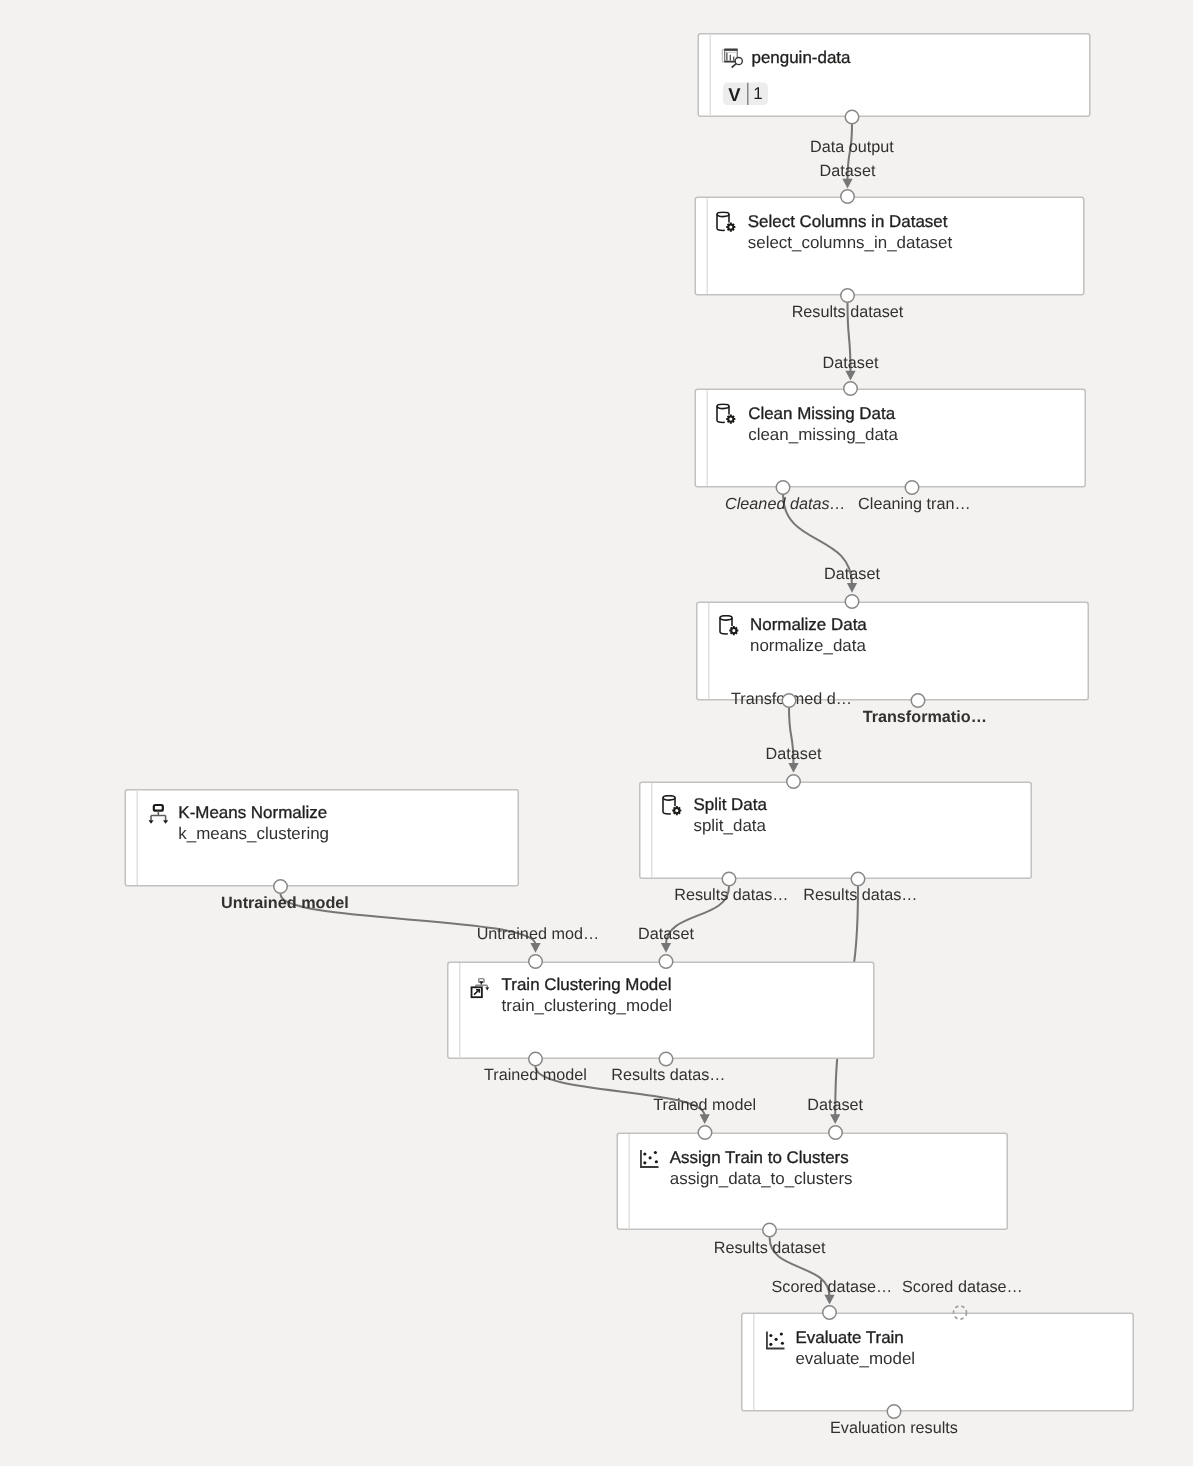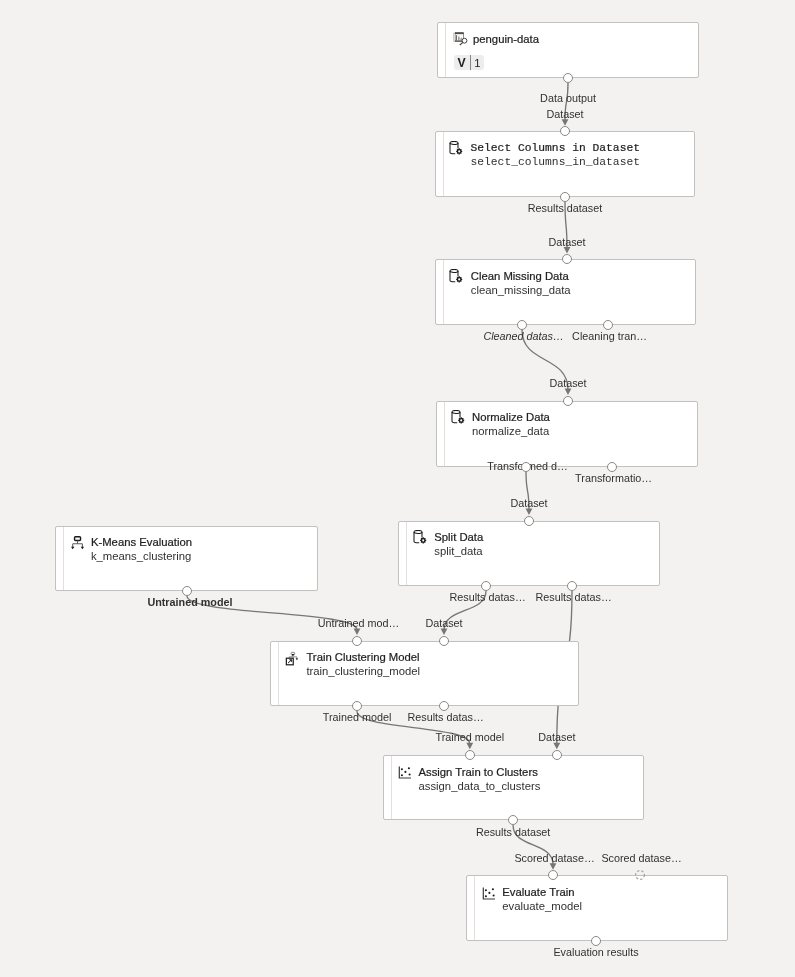--- a/index.html
+++ b/index.html
@@ -1,19 +1,19 @@
 <!DOCTYPE html>
 <html><head>
 <meta charset="utf-8">
 <style>
   html,body{margin:0;padding:0;}
   body{width:795px;height:977px;background:#f3f2f1;font-family:"Liberation Sans",sans-serif;overflow:hidden;}
   #canvas{position:relative;width:795px;height:977px;}
   svg#edges{position:absolute;left:0;top:0;width:795px;height:977px;overflow:visible;}
-  .node{position:absolute;background:#ffffff;border:1px solid #c3c1bf;border-radius:2px;box-sizing:border-box;}
+  .node{position:absolute;background:#ffffff;border:1px solid #c3c1bf;border-radius:2px;box-sizing:border-box;margin-left:28px;}
   .accent{position:absolute;left:7px;top:0px;bottom:0px;width:1px;background:#e1e0df;}
   .nicon{position:absolute;left:13.5px;top:8.3px;width:16px;height:16px;}
   .ntitle{position:absolute;left:35px;top:8.5px;font-size:11.3px;font-weight:400;color:#201f1e;white-space:nowrap;line-height:14px;-webkit-text-stroke:0.22px #201f1e;}
   .nsub{position:absolute;left:35px;top:22.5px;font-size:11.3px;font-weight:400;color:#323130;white-space:nowrap;line-height:14px;}
   .badge{position:absolute;left:15.5px;top:31.5px;width:30.7px;height:14.9px;background:#ededed;border-radius:3px;display:flex;align-items:flex-start;box-sizing:border-box;overflow:hidden;}
   .badge .bv{flex:0 0 16.1px;text-align:center;font-size:12.3px;font-weight:700;color:#201f1e;line-height:16.5px;}
   .badge .bsep{width:1px;height:15.4px;background:#8a8886;flex:0 0 1px;margin-top:-0.4px;}
   .badge .bn{flex:1 1 auto;text-align:center;font-size:11.3px;color:#201f1e;line-height:16.9px;}
   .port{position:absolute;width:10px;height:10px;border-radius:50%;background:#ffffff;border:1.3px solid #8a8886;box-sizing:border-box;z-index:5;}
   .port.dashed{border:none;background:transparent;}
@@ -80,21 +80,21 @@
             <line x1="10.85" y1="10.4" x2="7.8" y2="13.0" stroke="#3b3a39" stroke-width="1.1"></line>
           </svg>
         </div>
         <div class="ntitle">penguin-data</div>
         <div class="badge">
           <span class="bv">V</span>
           <span class="bsep"></span>
           <span class="bn">1</span>
         </div>
       </div>
-      <div class="node" style="left: 434.5px; top: 131.4px; width: 260.5px; height: 65.4px; font-family: Liberation Mono, monospace;">
+      <div class="node" style="left: 434.5px; top: 131.4px; width: 260.5px; height: 65.4px;">
         <div class="accent"></div>
         <div class="nicon">
           <svg viewBox="0 0 16 16" width="16" height="16">
             <path d="M1.0 1.9 L1.0 11.2 A4.0 1.5 0 0 0 9.0 11.2 L9.0 1.9" fill="none" stroke="#1b1a19" stroke-width="1.05"></path>
             <ellipse cx="5.0" cy="1.9" rx="4.0" ry="1.5" fill="none" stroke="#1b1a19" stroke-width="1.05"></ellipse>
             <path fill="#ffffff" d="M6.2 7.4 h10 v7.5 h-10 z"></path>
             <path fill="#1b1a19" fill-rule="evenodd" transform="translate(10.2,10.4) scale(3.1)" d="M0.976,-0.218 L0.976,0.218 L0.750,0.216 L0.683,0.377 L0.844,0.536 L0.536,0.844 L0.377,0.683 L0.216,0.750 L0.218,0.976 L-0.218,0.976 L-0.216,0.750 L-0.377,0.683 L-0.536,0.844 L-0.844,0.536 L-0.683,0.377 L-0.750,0.216 L-0.976,0.218 L-0.976,-0.218 L-0.750,-0.216 L-0.683,-0.377 L-0.844,-0.536 L-0.536,-0.844 L-0.377,-0.683 L-0.216,-0.750 L-0.218,-0.976 L0.218,-0.976 L0.216,-0.750 L0.377,-0.683 L0.536,-0.844 L0.844,-0.536 L0.683,-0.377 L0.750,-0.216 Z M0.34,0 A0.34,0.34 0 1 0 -0.34,0 A0.34,0.34 0 1 0 0.34,0 Z"></path>
           </svg>
         </div>
         <div class="ntitle">Select Columns in Dataset</div>
@@ -129,37 +129,37 @@
       <div class="node" style="left: 54.9px; top: 525.7px; width: 262.8px; height: 65.4px;">
         <div class="accent"></div>
         <div class="nicon">
           <svg viewBox="0 0 16 16" width="16" height="16">
             <rect x="5.55" y="1.65" width="6.0" height="3.8" rx="1.0" fill="none" stroke="#1b1a19" stroke-width="1.45"></rect>
             <path d="M8.55 5.4 L8.55 8.7 M3.7 8.7 L13.4 8.7 M3.7 8.7 L3.7 12.0 M13.4 8.7 L13.4 12.0" fill="none" stroke="#605e5c" stroke-width="1.05"></path>
             <path d="M2.0 11.75 L5.4 11.75 L3.7 14.2 Z" fill="#1b1a19"></path>
             <path d="M11.7 11.75 L15.1 11.75 L13.4 14.2 Z" fill="#1b1a19"></path>
           </svg>
         </div>
-        <div class="ntitle">K-Means Evaluation</div>
+        <div class="ntitle">K-Means Normalize</div>
         <div class="nsub">k_means_clustering</div>
       </div>
       <div class="node" style="left: 398.3px; top: 520.8px; width: 261.7px; height: 65.3px; text-align: right;">
         <div class="accent"></div>
         <div class="nicon">
           <svg viewBox="0 0 16 16" width="16" height="16">
             <path d="M1.0 1.9 L1.0 11.2 A4.0 1.5 0 0 0 9.0 11.2 L9.0 1.9" fill="none" stroke="#1b1a19" stroke-width="1.05"></path>
             <ellipse cx="5.0" cy="1.9" rx="4.0" ry="1.5" fill="none" stroke="#1b1a19" stroke-width="1.05"></ellipse>
             <path fill="#ffffff" d="M6.2 7.4 h10 v7.5 h-10 z"></path>
             <path fill="#1b1a19" fill-rule="evenodd" transform="translate(10.2,10.4) scale(3.1)" d="M0.976,-0.218 L0.976,0.218 L0.750,0.216 L0.683,0.377 L0.844,0.536 L0.536,0.844 L0.377,0.683 L0.216,0.750 L0.218,0.976 L-0.218,0.976 L-0.216,0.750 L-0.377,0.683 L-0.536,0.844 L-0.844,0.536 L-0.683,0.377 L-0.750,0.216 L-0.976,0.218 L-0.976,-0.218 L-0.750,-0.216 L-0.683,-0.377 L-0.844,-0.536 L-0.536,-0.844 L-0.377,-0.683 L-0.216,-0.750 L-0.218,-0.976 L0.218,-0.976 L0.216,-0.750 L0.377,-0.683 L0.536,-0.844 L0.844,-0.536 L0.683,-0.377 L0.750,-0.216 Z M0.34,0 A0.34,0.34 0 1 0 -0.34,0 A0.34,0.34 0 1 0 0.34,0 Z"></path>
           </svg>
         </div>
         <div class="ntitle">Split Data</div>
         <div class="nsub">split_data</div>
       </div>
-      <div class="node" style="left: 270.4px; top: 640.8px; width: 309px; height: 65.4px;">
+      <div class="node" style="left: 270.4px; top: 640.8px; width: 285px; height: 65.4px;">
         <div class="accent"></div>
         <div class="nicon">
           <svg viewBox="0 0 16 16" width="16" height="16">
             <rect x="6.15" y="2.4" width="3.5" height="2.5" rx="0.6" fill="none" stroke="#8a8886" stroke-width="0.95"></rect>
             <path d="M7.9 4.9 L7.9 6.85 M4.15 6.85 L11.85 6.85 M4.15 6.85 L4.15 8.1 M11.85 6.85 L11.85 8.2" fill="none" stroke="#8a8886" stroke-width="0.95"></path>
             <path d="M6.6 4.1 L9.2 4.1 L7.9 6.3 Z" fill="#1b1a19"></path>
             <path d="M10.6 8.2 L13.1 8.2 L11.85 10.3 Z" fill="#1b1a19"></path>
             <rect x="1.35" y="8.2" width="6.9" height="6.6" fill="#ffffff" stroke="#1b1a19" stroke-width="1.2"></rect>
             <path d="M3.0 13.1 L6.4 9.9" fill="none" stroke="#1b1a19" stroke-width="1.0"></path>
             <path d="M4.35 9.75 L6.6 9.75 L6.6 11.9" fill="none" stroke="#1b1a19" stroke-width="1.0"></path>
@@ -209,21 +209,21 @@
         <div class="plabel" style="left: 548.391px; top: 235.5px; visibility: visible;">Dataset</div>
         <div class="port" style="left: 517px; top: 319.7px;"></div>
         <div class="plabel" style="left: 483.383px; top: 329.9px; visibility: visible; font-style: italic;">Cleaned datas…</div>
         <div class="port" style="left: 603px; top: 319.7px;"></div>
         <div class="plabel" style="left: 572.086px; top: 329.9px; visibility: visible;">Cleaning tran…</div>
         <div class="port" style="left: 563px; top: 395.8px;"></div>
         <div class="plabel" style="left: 549.391px; top: 377px; visibility: visible;">Dataset</div>
         <div class="port" style="left: 521px; top: 461.6px;"></div>
         <div class="plabel" style="left: 487.297px; top: 460px; visibility: visible;">Transformed d…</div>
         <div class="port" style="left: 607px; top: 461.6px;"></div>
-        <div class="plabel" style="left: 575.102px; top: 471.8px; visibility: visible;">Transformatio…</div>
+        <div class="plabel" style="left: 575.102px; top: 471.8px; visibility: visible; font-weight: bold;">Transformatio…</div>
         <div class="port" style="left: 182px; top: 586.1px;"></div>
         <div class="plabel" style="left: 147.383px; top: 596.3px; visibility: visible; font-weight: bold;">Untrained model</div>
         <div class="port" style="left: 524px; top: 515.8px;"></div>
         <div class="plabel" style="left: 510.391px; top: 497px; visibility: visible;">Dataset</div>
         <div class="port" style="left: 481px; top: 581.1px;"></div>
         <div class="plabel" style="left: 449.492px; top: 591.3px; visibility: visible;">Results datas…</div>
         <div class="port" style="left: 567px; top: 581.1px;"></div>
         <div class="plabel" style="left: 535.492px; top: 591.3px; visibility: visible;">Results datas…</div>
         <div class="port" style="left: 352px; top: 635.8px;"></div>
         <div class="plabel" style="left: 317.789px; top: 617px; visibility: visible;">Untrained mod…</div>

